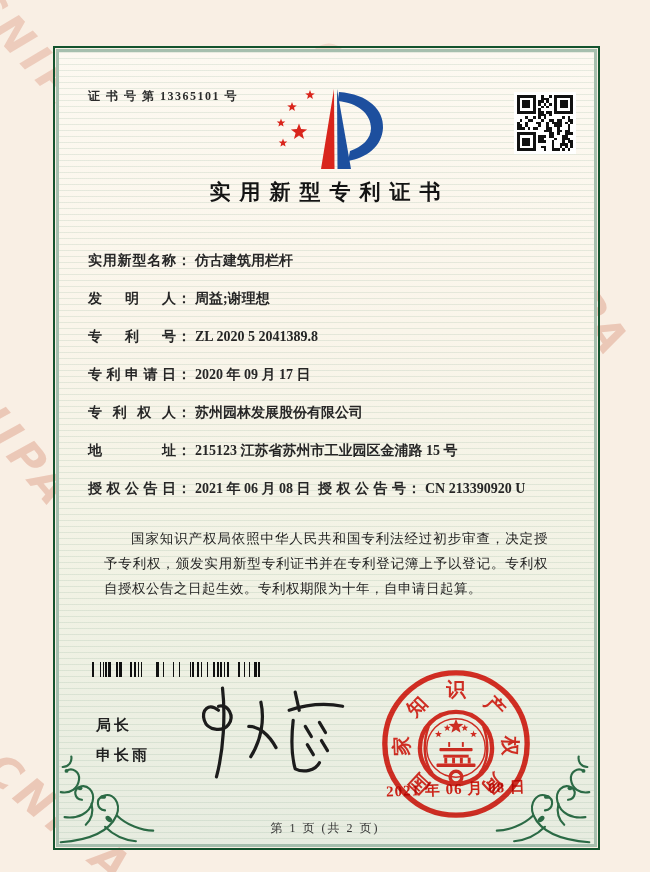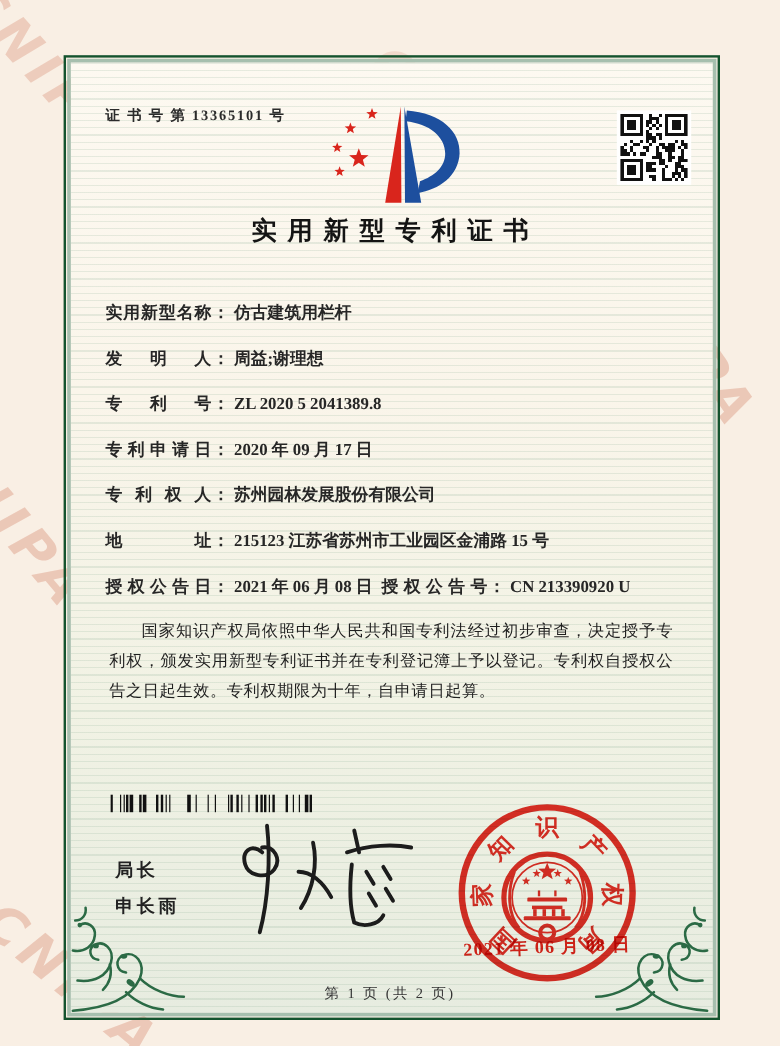--- a/index.html
+++ b/index.html
@@ -19,21 +19,21 @@
   .logo{left:272px;top:84px;width:126px;height:90px}
   .qr{left:514px;top:92px;width:62px;height:62px;background:#fff;padding:3px;box-sizing:border-box}
   .title{left:0;right:0;top:178px;text-align:center;font-size:21px;font-weight:bold;
          letter-spacing:9px;text-indent:9px;color:#141414}
   .row{position:absolute;left:88px;font-size:14px;font-weight:bold;color:#262626;white-space:nowrap}
   .lbl{display:inline-block;width:88px;text-align:justify;text-align-last:justify;vertical-align:bottom}
   .colon{margin:0 4px 0 1px}
   .grp2{position:absolute;left:230px;top:0}
   .paras{left:86px;top:508px;width:480px;font-size:13.5px;line-height:25px;
          color:#1f1f1f;letter-spacing:.5px;text-align:justify}
-  .paras p{margin:5px;text-indent:2em}
+  .paras p{margin:18px;text-indent:2em}
   .barcode{left:92px;top:662px;width:170px;height:15px}
   .signer{left:96px;font-size:15px;font-weight:bold;color:#222;
           font-family:"Liberation Sans","DejaVu Sans",sans-serif;letter-spacing:3px}
   .sig-svg{left:188px;top:680px;width:172px;height:106px}
   .seal{left:378px;top:666px;width:156px;height:156px;mix-blend-mode:multiply;opacity:.95}
   .seal text{font-family:"Liberation Serif","DejaVu Serif",serif;font-weight:bold;
              font-size:20px;fill:#e1251b;text-anchor:middle}
   .seal-date{left:372px;top:780px;width:168px;text-align:center;font-size:15px;font-weight:bold;
              color:#e1251b;letter-spacing:1px;transform:rotate(-2deg);mix-blend-mode:multiply}
   .footer{left:0;right:0;top:820px;text-align:center;font-size:12px;letter-spacing:2px;color:#333}

